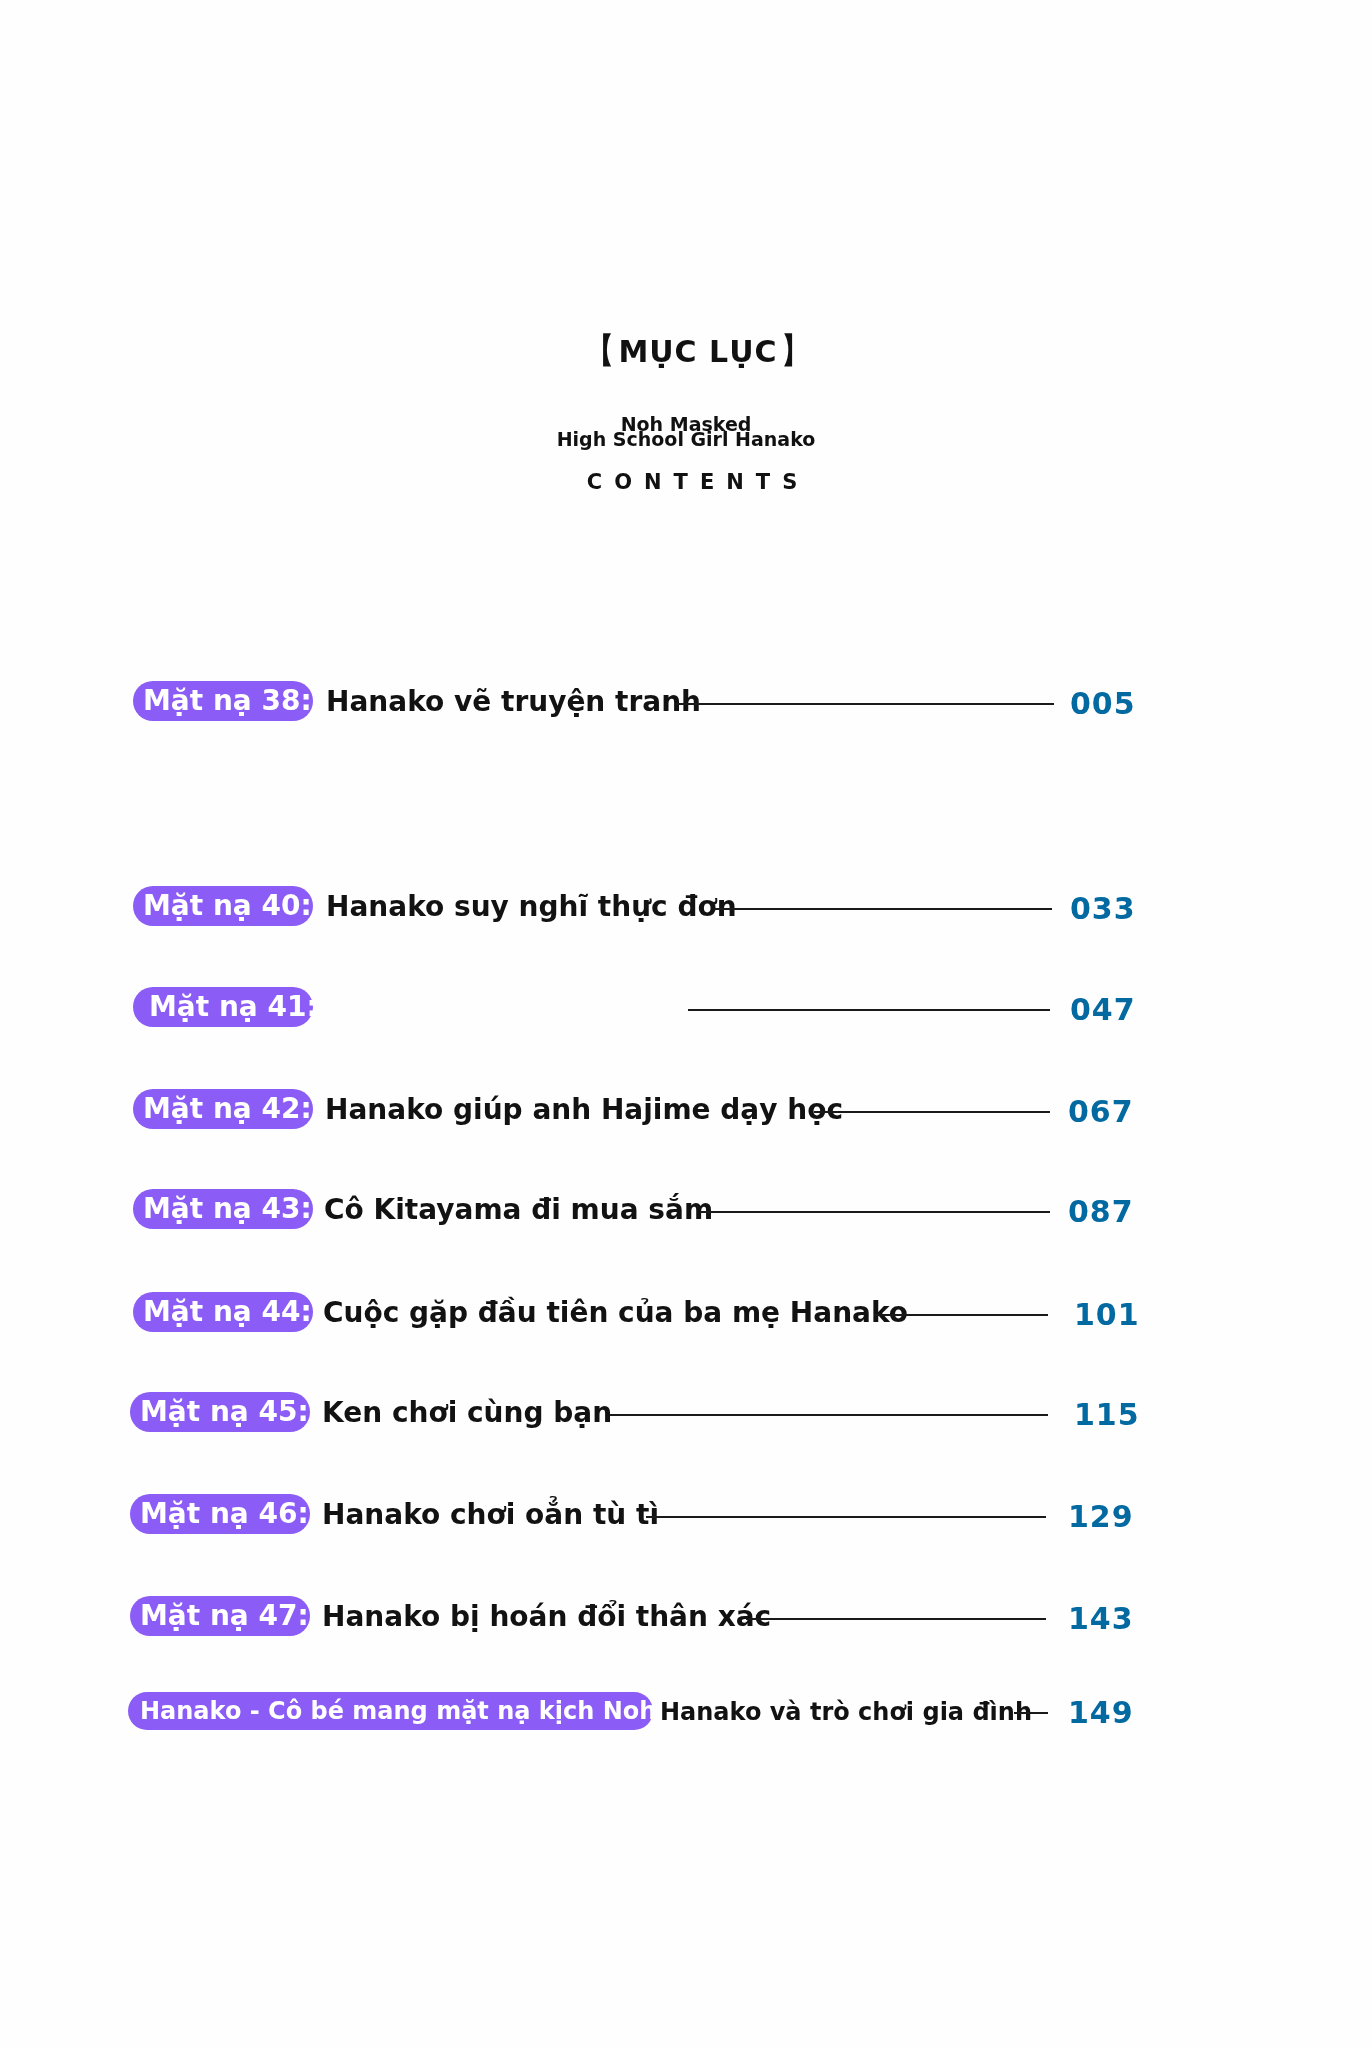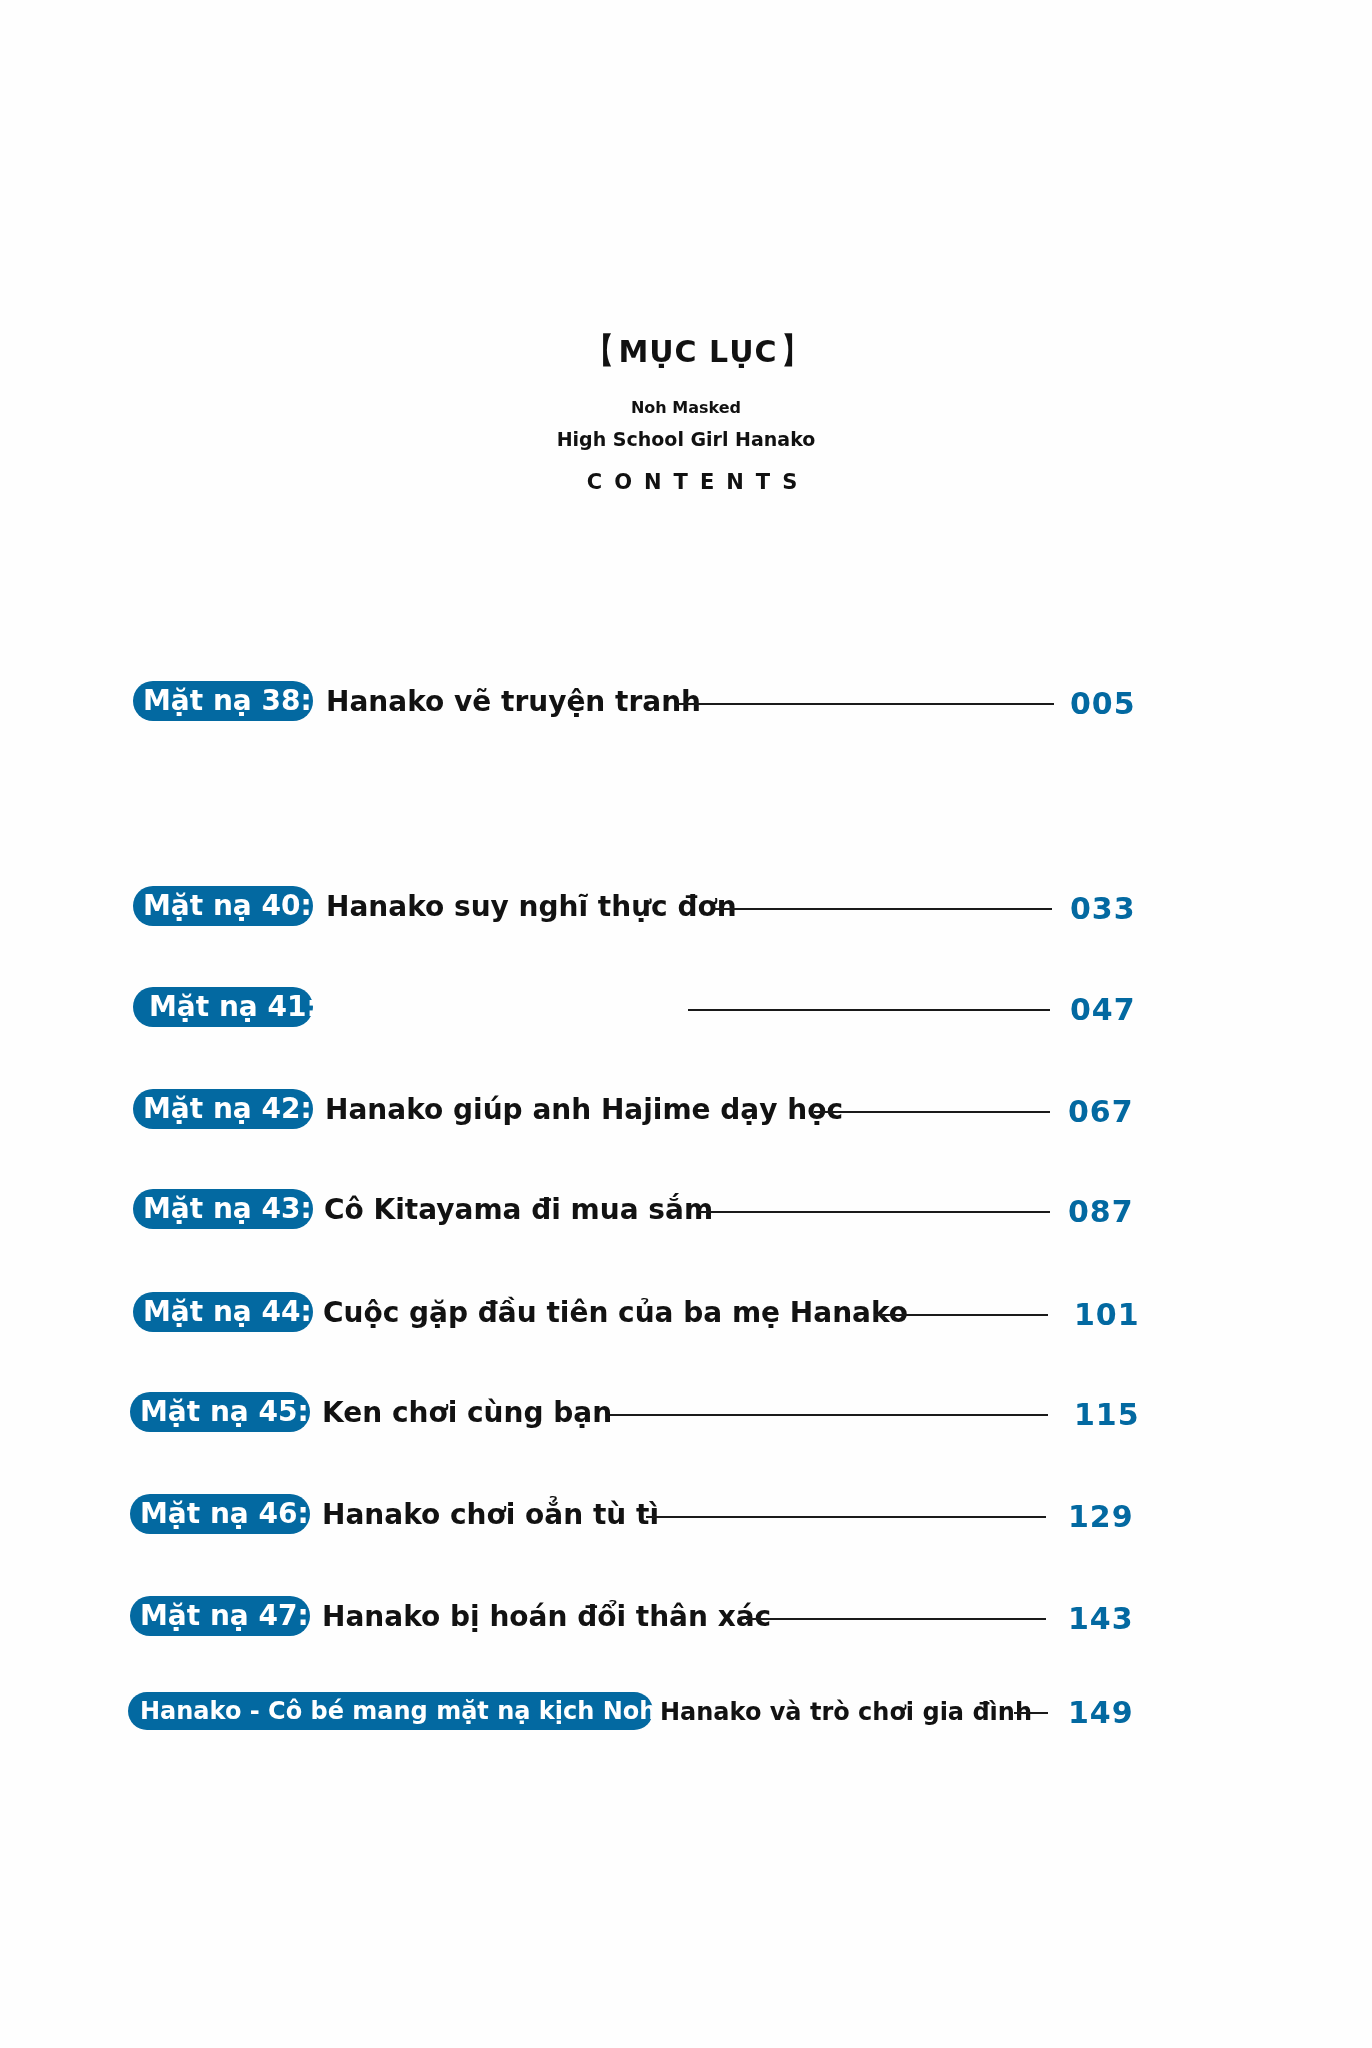--- a/index.html
+++ b/index.html
@@ -34,22 +34,22 @@
       letter-spacing: 1px;
       margin-left: 12px;
     }
     .toc-title .bracket {
       font-weight: bold;
       font-size: 34px;
       display: inline-block;
       transform: scaleX(0.8);
     }
     .subtitle-1 {
-      top: 398px;
-      font-size: 16px;
+      top: 413px;
+      font-size: 19px;
       font-weight: bold;
     }
     .subtitle-2 {
       top: 428px;
       font-size: 19px;
       font-weight: bold;
     }
     .contents-label {
       top: 470px;
       font-size: 21px;
@@ -62,21 +62,21 @@
       left: 0;
       width: 1372px;
       height: 44px;
     }
     .badge {
       position: absolute;
       left: 133px;
       top: 0;
       height: 40px;
       line-height: 40px;
-      background: #0369a1;
+      background: #8b5cf6;
       color: #ffffff;
       border-radius: 20px;
       padding: 0 10px 0 10px;
       font-size: 28px;
       font-weight: bold;
       white-space: nowrap;
       box-sizing: border-box;
     }
     .badge.wide {
       left: 128px;

